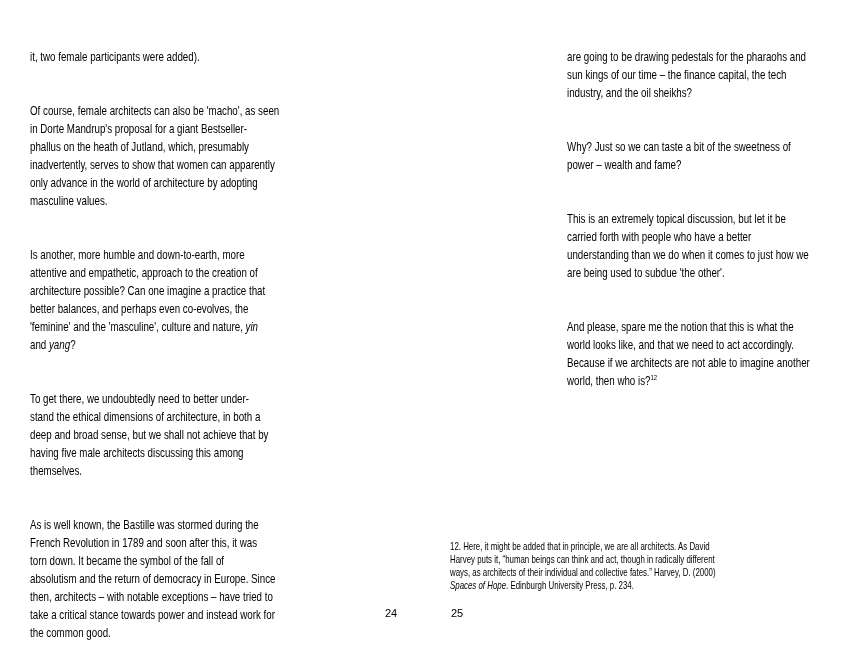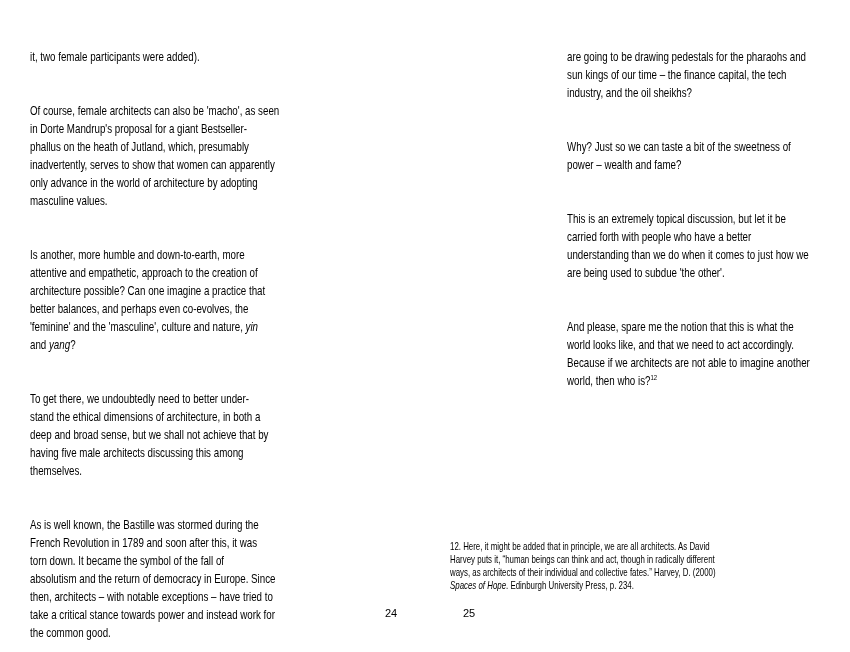--- a/index.html
+++ b/index.html
@@ -54,21 +54,21 @@
   }
   .page-number {
     position: absolute;
     top: 606px;
     width: 20px;
     font-size: 11px;
     line-height: 14px;
     text-align: center;
   }
   .page-number.left-num  { left: 381px; }
-  .page-number.right-num { left: 459px; }
+  .page-number.right-num { left: 447px; }
 </style>
 </head>
 <body>
 
 <div class="spread">
 
   <div class="column left-column">
     <p>it, two female participants were added).</p>
     <p>Of course, female architects can also be 'macho', as seen
 in Dorte Mandrup's proposal for a giant Bestseller-

